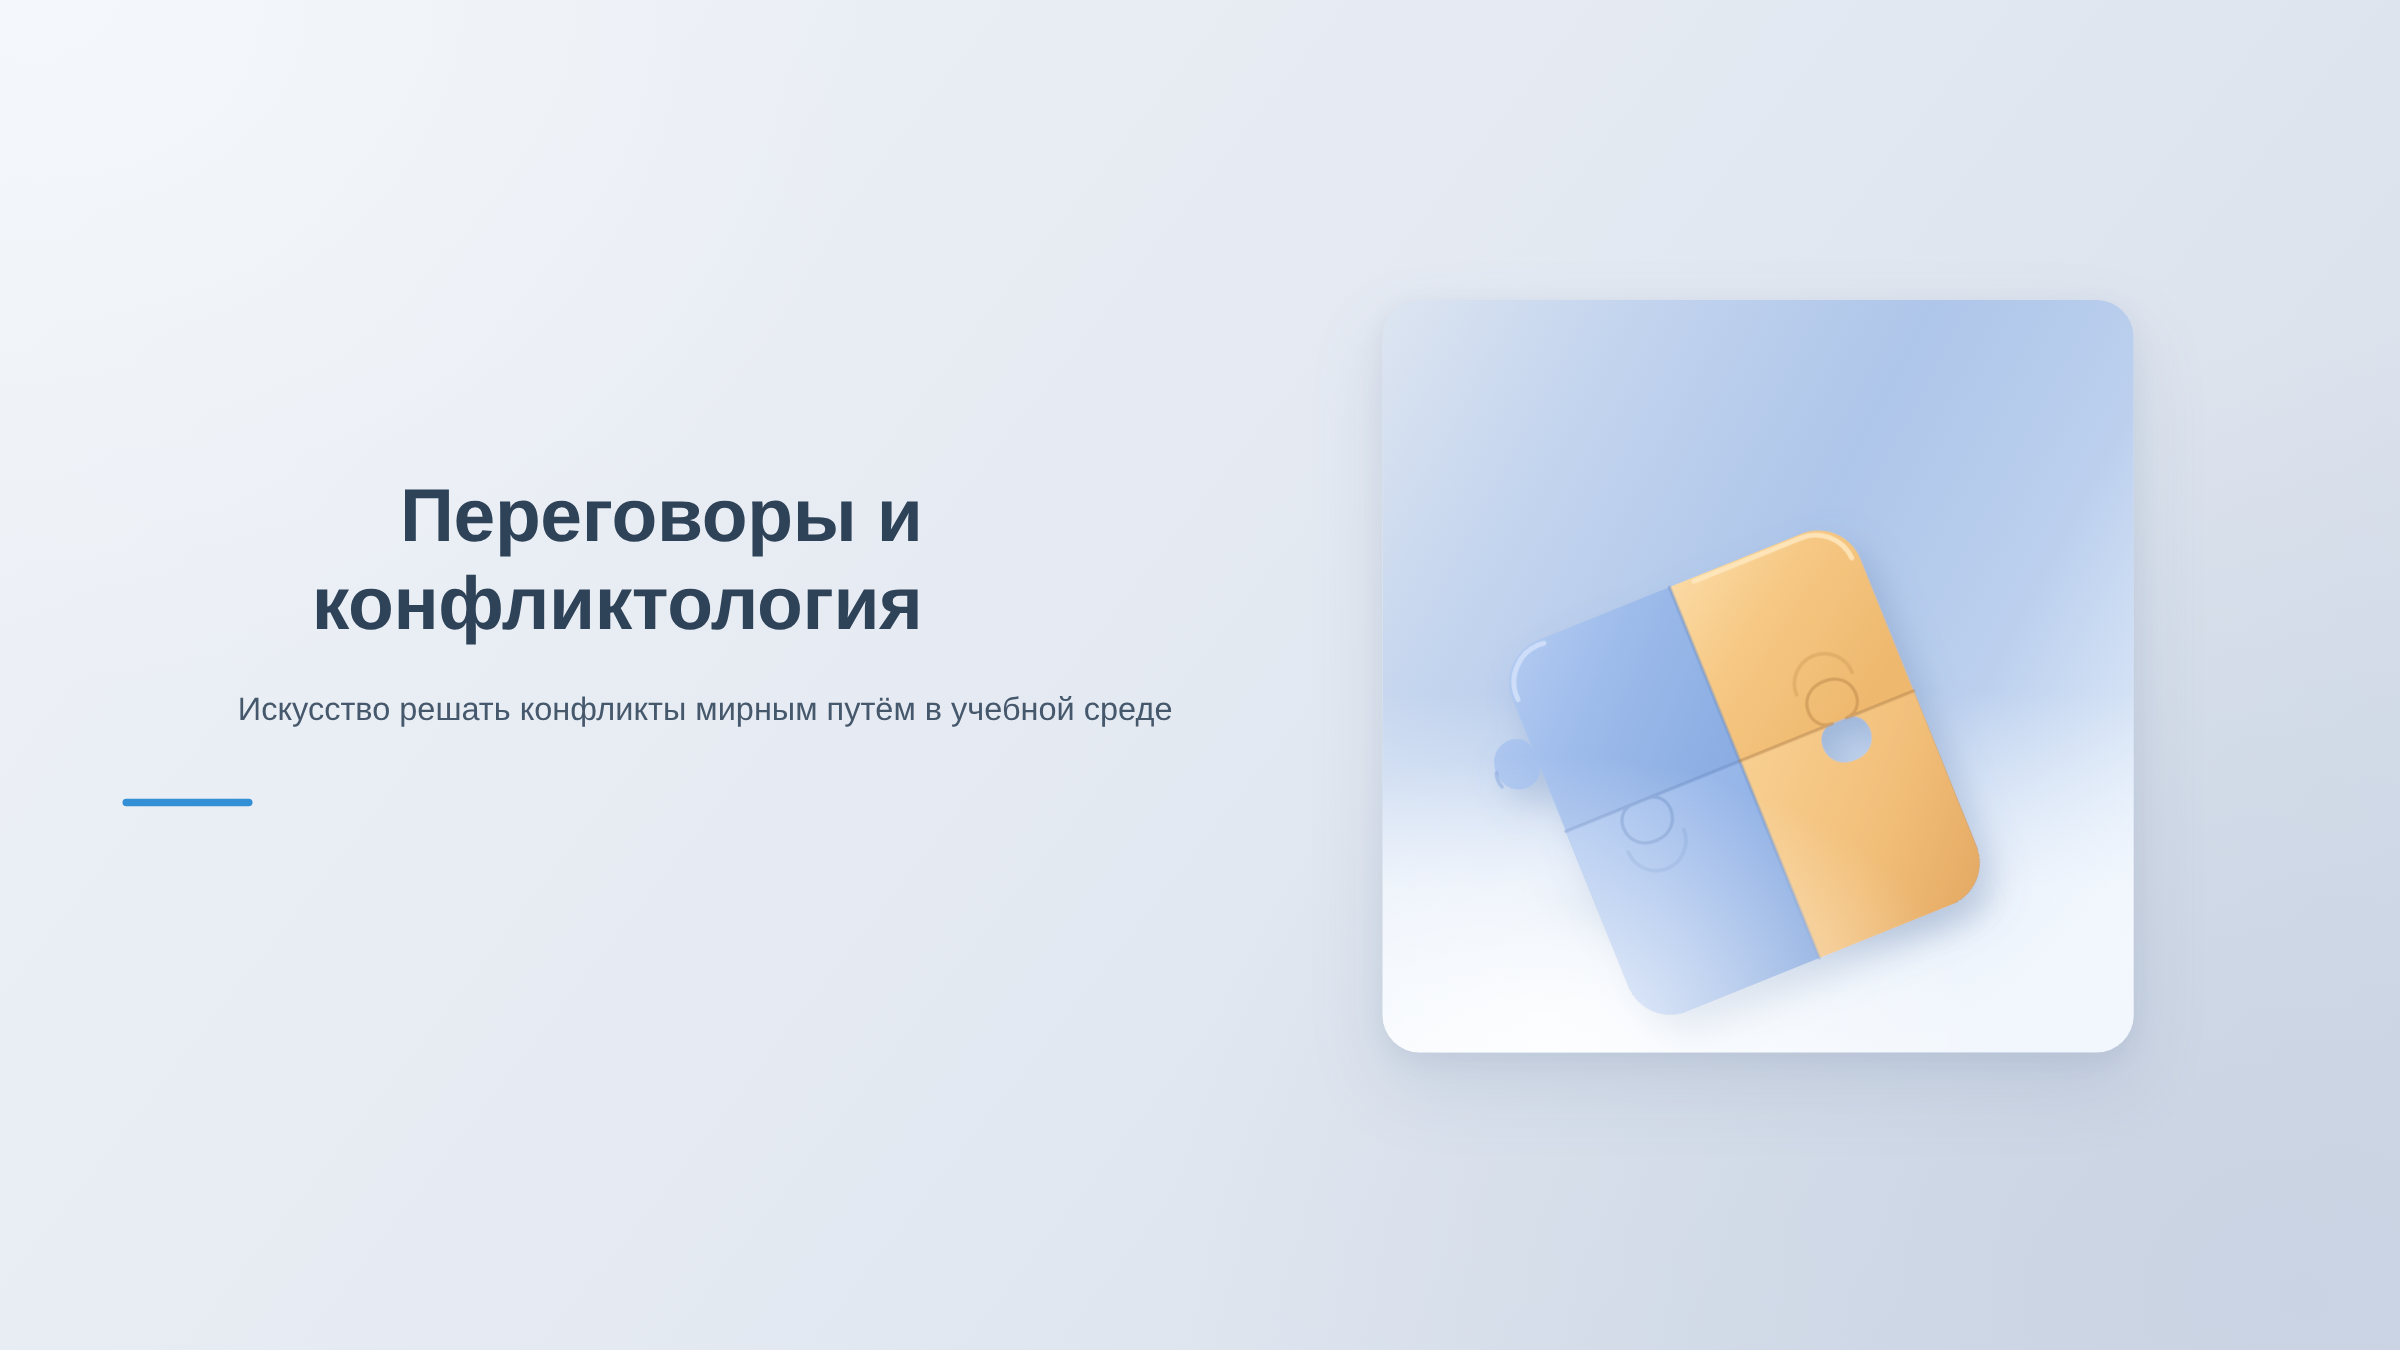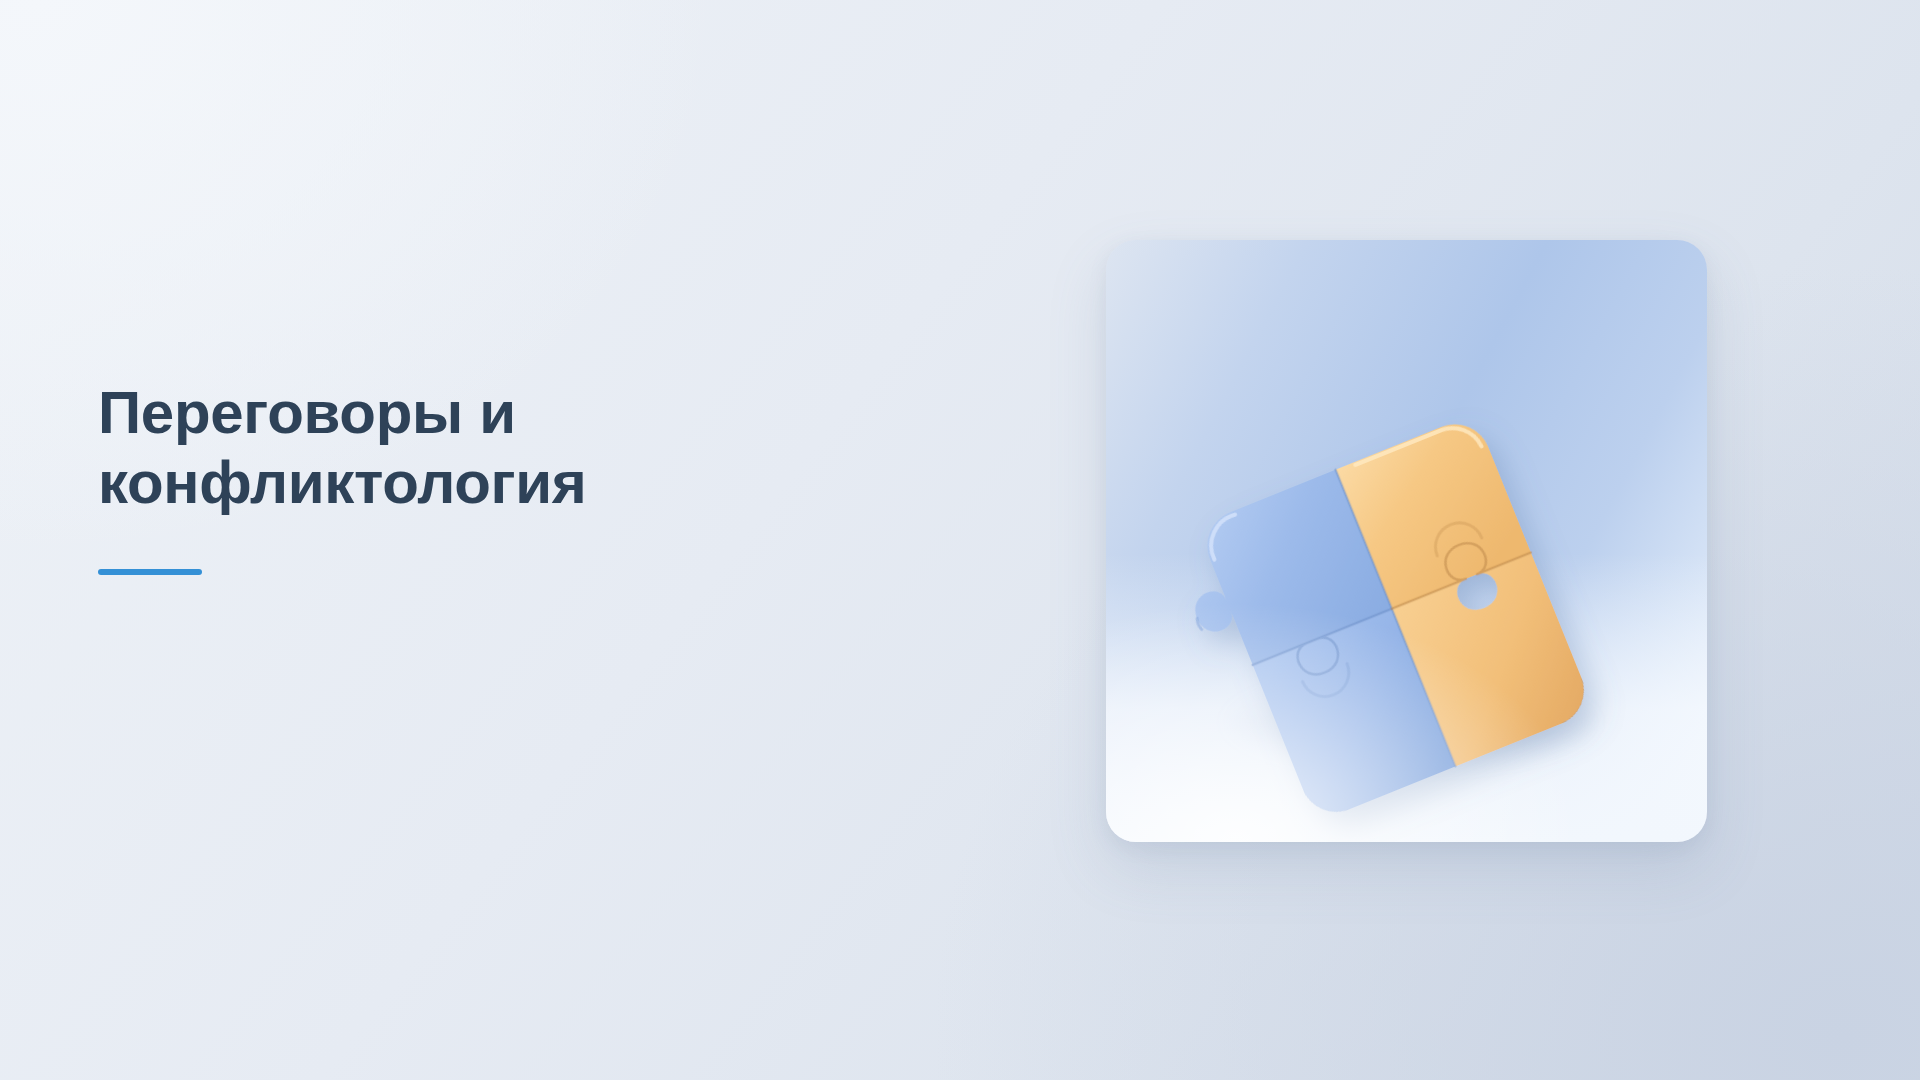--- a/index.html
+++ b/index.html
@@ -21,20 +21,21 @@
   .slide {
     position:absolute; inset:0;
     display:flex; align-items:center;
   }
 
   
   .text-pane {
     position:absolute;
     left:98px; top:378px;
     width:880px;
+    text-align:right;
   }
   .title {
     font-size:60px;
     font-weight:700;
     line-height:1.16;
     letter-spacing:-0.3px;
     color:#2e4258;
     max-width:640px;
   }
   .subtitle {
@@ -99,20 +100,21 @@
   }
 </style>
 </head>
 <body>
 
 <div class="slide">
 
   <div class="text-pane">
     <h1 class="title">Переговоры и конфликтология</h1>
 
+    <p class="subtitle">Искусство решать конфликты мирным путём в учебной среде</p>
 
     <div class="accent-rule"></div>
   </div>
 
   <div class="media-card">
     <div class="puzzle-stage">
 
       <div class="floor-shadow"></div>
 
       <svg class="puzzle-svg" viewBox="0 0 601 602">

